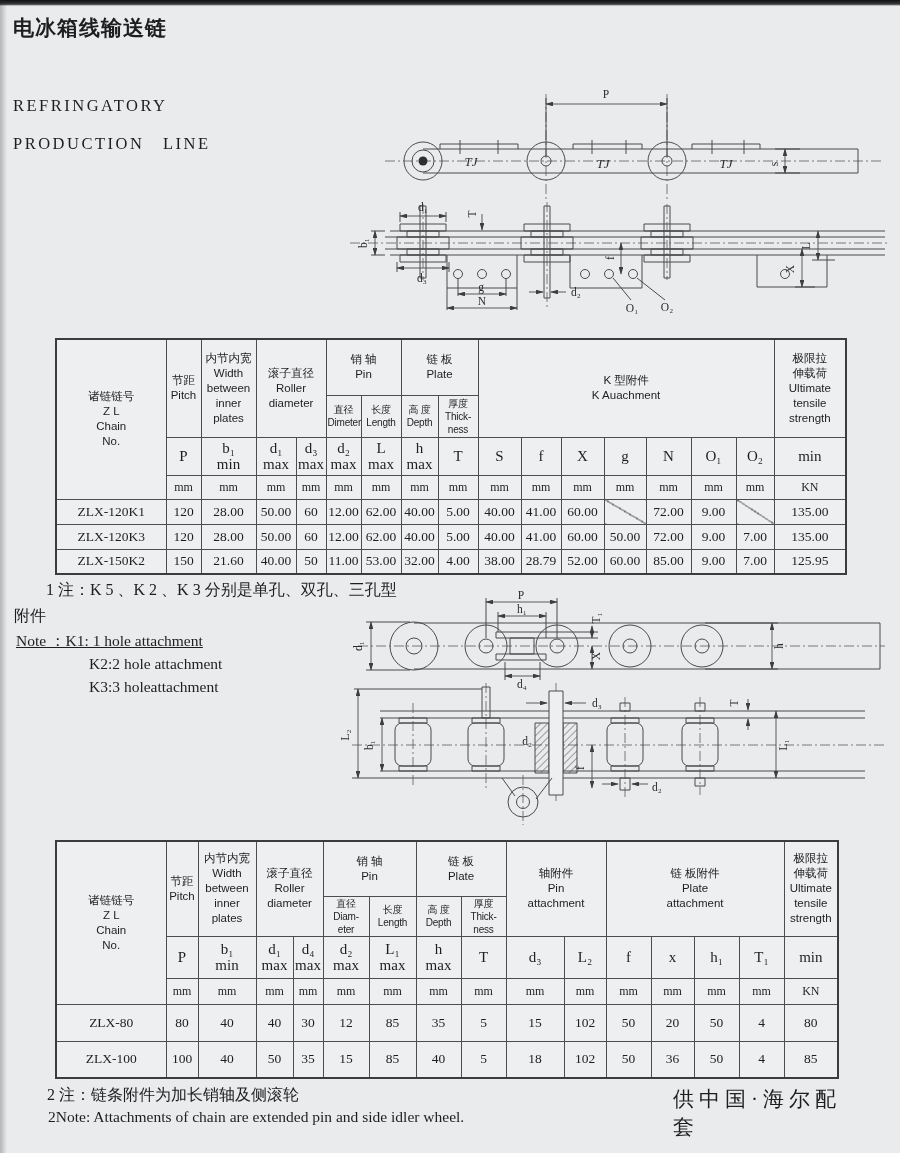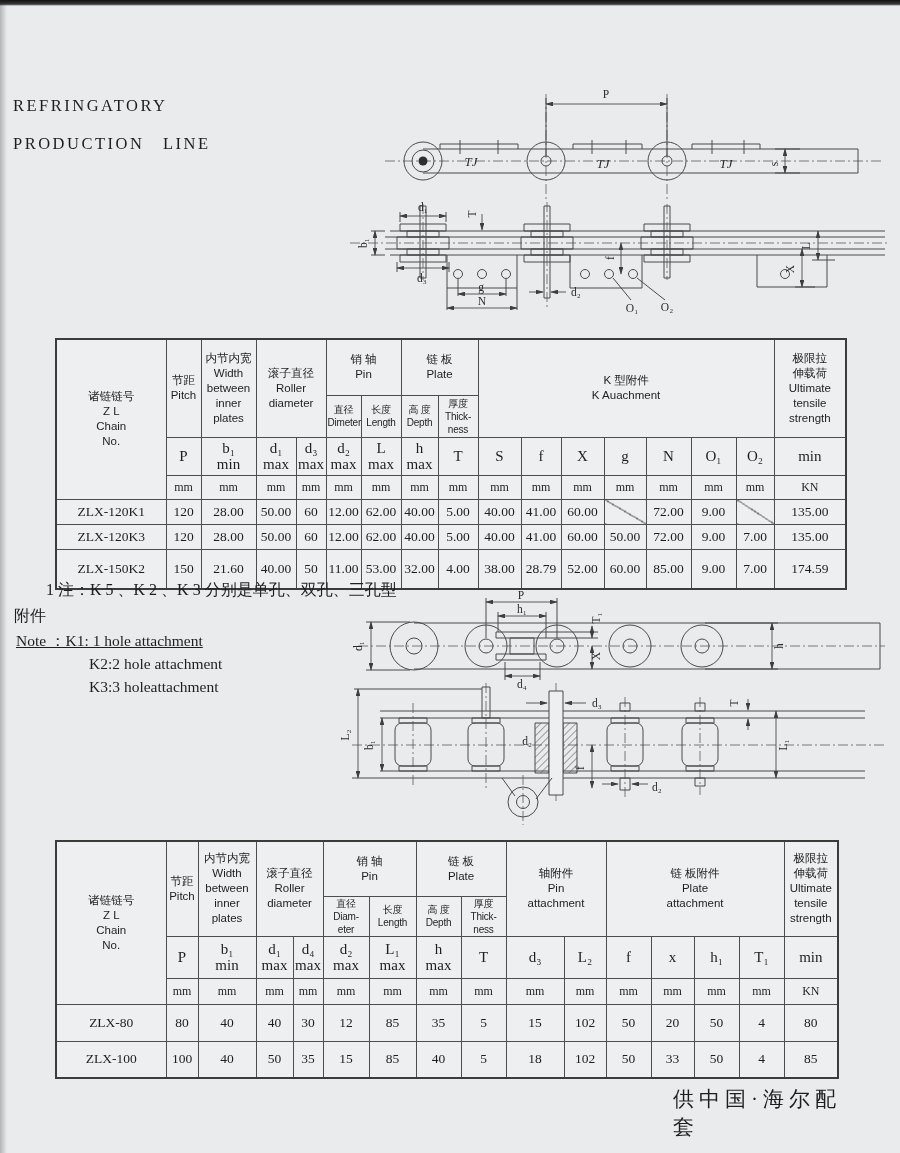--- a/index.html
+++ b/index.html
@@ -30,20 +30,21 @@
   .lbl{fill:#2b2b2d;font-size:11.5px;font-family:"Liberation Serif","DejaVu Sans",serif;}
   .lbl-i{fill:#2b2b2d;font-size:13px;font-style:italic;font-family:"Liberation Serif","DejaVu Sans",serif;}
 </style>
 </head>
 <body>
 
 <div class="page">
   <div class="edge-top"></div>
   <div class="edge-left"></div>
 
+  <div class="abs t-zh" style="left:13px;top:14px;">电冰箱线输送链</div>
   <div class="abs t-en" style="left:13px;top:96px;">REFRINGATORY</div>
   <div class="abs t-en" style="left:13px;top:134px;text-align:center;">PRODUCTION LINE</div>
 
   <svg class="dwg" style="left:330px;top:78px;" width="565" height="125">
     <defs>
       <marker id="ar" viewBox="0 0 10 6" refX="9" refY="3" markerWidth="9" markerHeight="5.4" orient="auto-start-reverse">
         <path d="M0,0L10,3L0,6z" fill="#3e3e40"></path>
       </marker>
     </defs>
     <path class="cl" d="M55,83 H552"></path>
@@ -279,38 +280,38 @@
       <td>5.00</td>
       <td>40.00</td>
       <td>41.00</td>
       <td>60.00</td>
       <td>50.00</td>
       <td>72.00</td>
       <td>9.00</td>
       <td>7.00</td>
       <td>135.00</td>
     </tr>
-    <tr class="data" style="height:40px">
+    <tr class="data" style="height:25px">
       <td>ZLX-150K2</td>
       <td>150</td>
       <td>21.60</td>
       <td>40.00</td>
       <td>50</td>
       <td>11.00</td>
       <td>53.00</td>
       <td>32.00</td>
       <td>4.00</td>
       <td>38.00</td>
       <td>28.79</td>
       <td>52.00</td>
       <td>60.00</td>
       <td>85.00</td>
       <td>9.00</td>
       <td>7.00</td>
-      <td>174.59</td>
+      <td>125.95</td>
     </tr>
   </tbody>
     </table>
 
   <div class="abs note" style="left:46px;top:580px;">1 注：K 5 、K 2 、K 3 分别是单孔、双孔、三孔型</div>
   <div class="abs note" style="left:14px;top:606px;">附件</div>
   <div class="abs note-en" style="left:16px;top:631px;text-decoration:underline;">Note ：K1: 1 hole attachment</div>
   <div class="abs note-en" style="left:89px;top:655px;">K2:2 hole attachment</div>
   <div class="abs note-en" style="left:89px;top:678px;">K3:3 holeattachment</div>
 
@@ -543,24 +544,26 @@
       <td>40</td>
       <td>50</td>
       <td>35</td>
       <td>15</td>
       <td>85</td>
       <td>40</td>
       <td>5</td>
       <td>18</td>
       <td>102</td>
       <td>50</td>
-      <td>33</td>
+      <td>36</td>
       <td>50</td>
       <td>4</td>
       <td>85</td>
     </tr>
   </tbody>
     </table>
 
+  <div class="abs note" style="left:47px;top:1085px;">2 注：链条附件为加长销轴及侧滚轮</div>
+  <div class="abs note-en" style="left:48px;top:1108px;">2Note: Attachments of chain are extended pin and side idler wheel.</div>
 
   <div class="abs footer-zh" style="left:673px;top:1085px;">供中国·海尔配</div>
   <div class="abs footer-zh" style="left:673px;top:1113px;">套</div>
 </div>
 
 </body></html>

